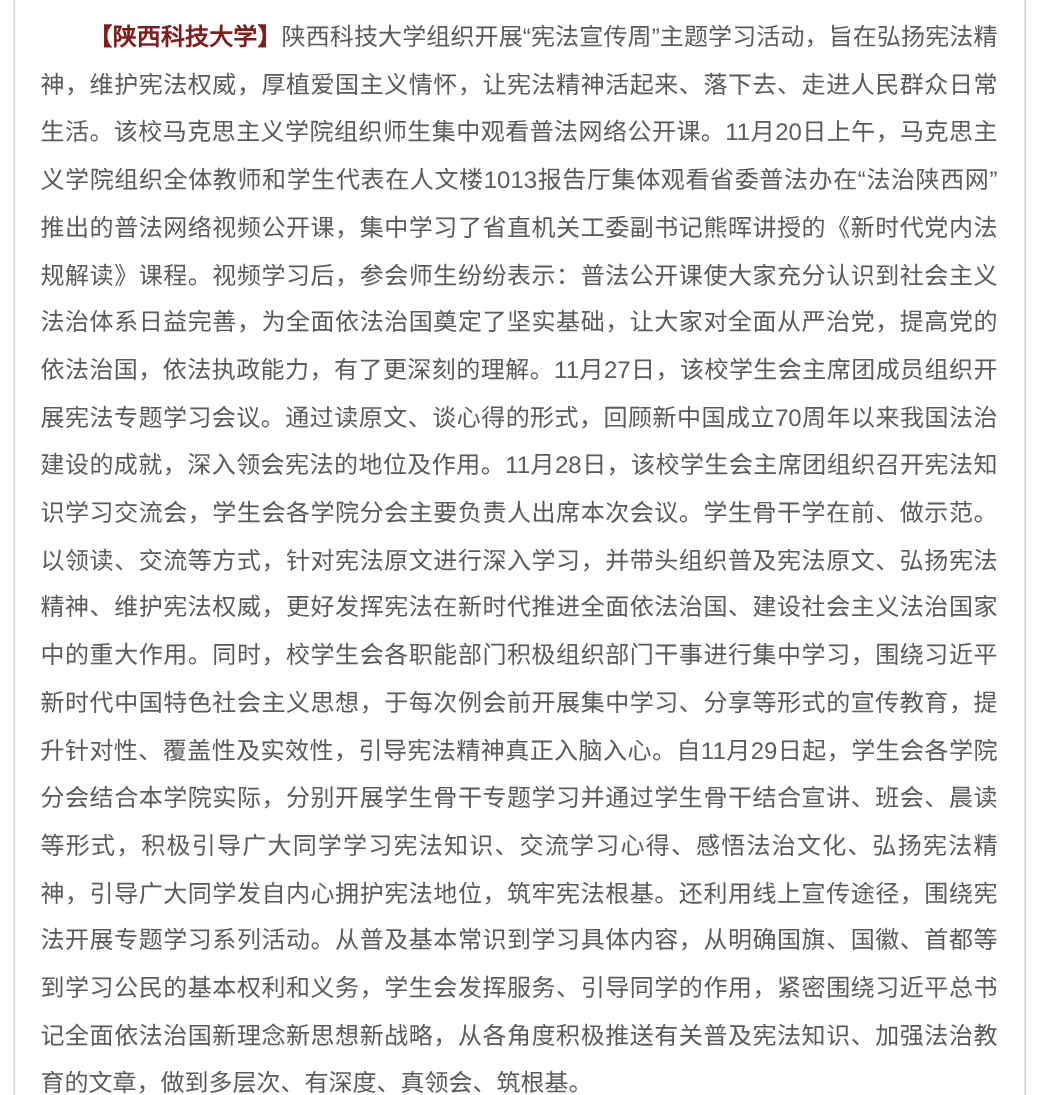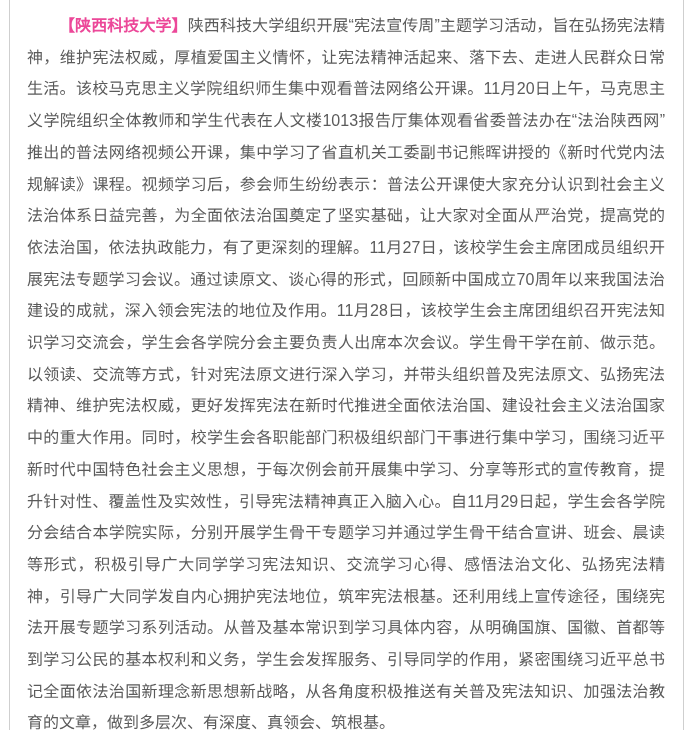--- a/index.html
+++ b/index.html
@@ -31,21 +31,21 @@
     font-size: 16px;
     line-height: 31.7px;
     letter-spacing: 0;
     color: #5b5b5b;
     text-align: justify;
     text-indent: 2em;
     word-break: break-all;
   }
   .article-lead {
     font-weight: bold;
-    color: #ec4899;
+    color: #7f1d1d;
   }
 </style>
 </head>
 <body>
 
 <div class="page-frame">
   <div class="article-content">
     <p class="article-paragraph"><span class="article-lead">【陕西科技大学】</span><span class="article-body">陕西科技大学组织开展“宪法宣传周”主题学习活动，旨在弘扬宪法精神，维护宪法权威，厚植爱国主义情怀，让宪法精神活起来、落下去、走进人民群众日常生活。该校马克思主义学院组织师生集中观看普法网络公开课。11月20日上午，马克思主义学院组织全体教师和学生代表在人文楼1013报告厅集体观看省委普法办在“法治陕西网”推出的普法网络视频公开课，集中学习了省直机关工委副书记熊晖讲授的《新时代党内法规解读》课程。视频学习后，参会师生纷纷表示：普法公开课使大家充分认识到社会主义法治体系日益完善，为全面依法治国奠定了坚实基础，让大家对全面从严治党，提高党的依法治国，依法执政能力，有了更深刻的理解。11月27日，该校学生会主席团成员组织开展宪法专题学习会议。通过读原文、谈心得的形式，回顾新中国成立70周年以来我国法治建设的成就，深入领会宪法的地位及作用。11月28日，该校学生会主席团组织召开宪法知识学习交流会，学生会各学院分会主要负责人出席本次会议。学生骨干学在前、做示范。以领读、交流等方式，针对宪法原文进行深入学习，并带头组织普及宪法原文、弘扬宪法精神、维护宪法权威，更好发挥宪法在新时代推进全面依法治国、建设社会主义法治国家中的重大作用。同时，校学生会各职能部门积极组织部门干事进行集中学习，围绕习近平新时代中国特色社会主义思想，于每次例会前开展集中学习、分享等形式的宣传教育，提升针对性、覆盖性及实效性，引导宪法精神真正入脑入心。自11月29日起，学生会各学院分会结合本学院实际，分别开展学生骨干专题学习并通过学生骨干结合宣讲、班会、晨读等形式，积极引导广大同学学习宪法知识、交流学习心得、感悟法治文化、弘扬宪法精神，引导广大同学发自内心拥护宪法地位，筑牢宪法根基。还利用线上宣传途径，围绕宪法开展专题学习系列活动。从普及基本常识到学习具体内容，从明确国旗、国徽、首都等到学习公民的基本权利和义务，学生会发挥服务、引导同学的作用，紧密围绕习近平总书记全面依法治国新理念新思想新战略，从各角度积极推送有关普及宪法知识、加强法治教育的文章，做到多层次、有深度、真领会、筑根基。</span></p>
   </div>
 </div>

